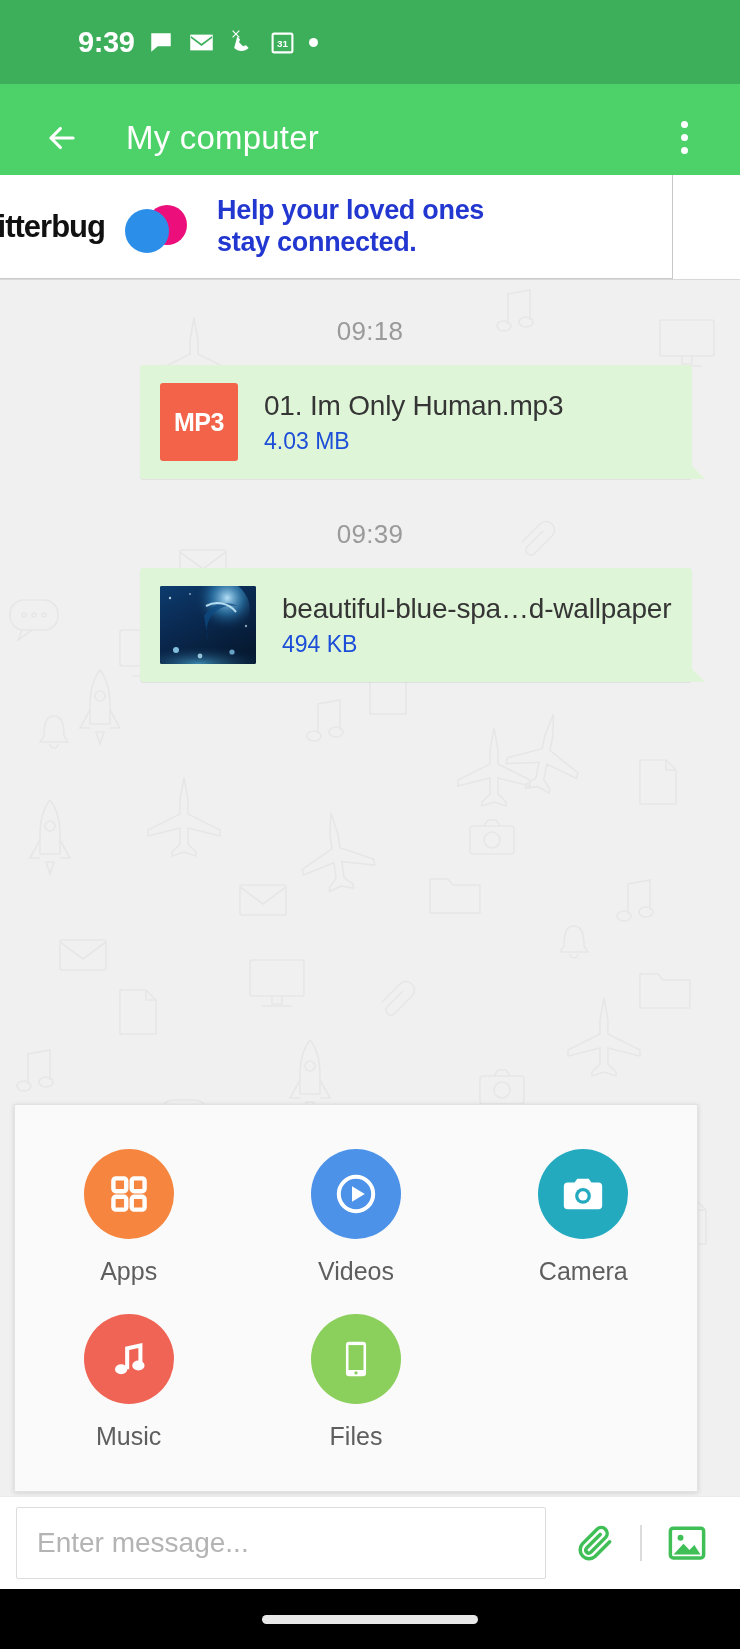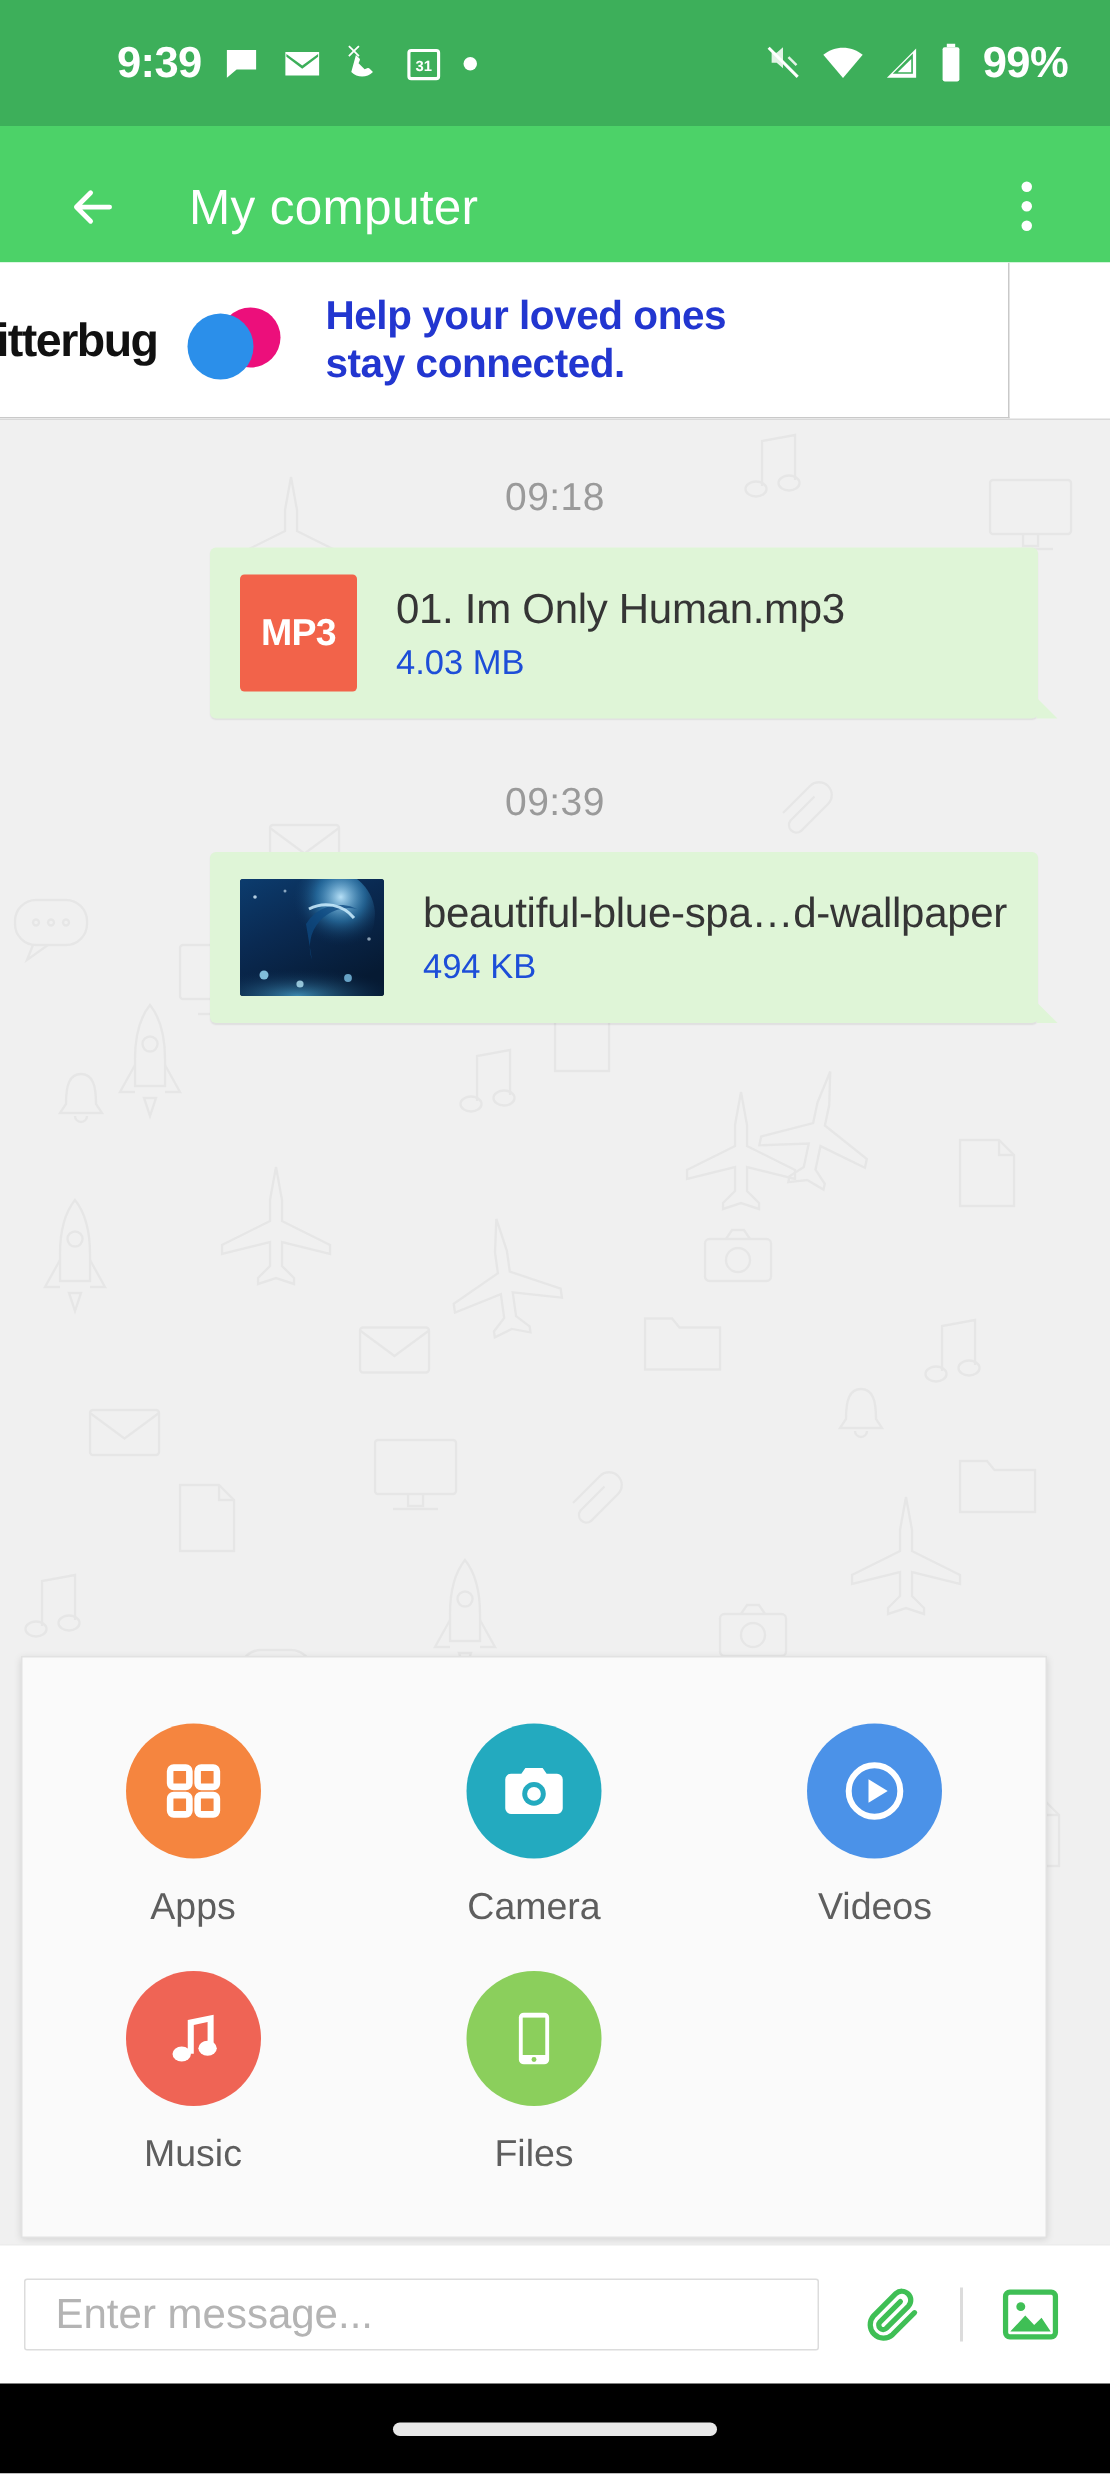--- a/index.html
+++ b/index.html
@@ -134,21 +134,21 @@
 
   
   .inputbar {
     flex:0 0 93px; height:93px;
     background:#ffffff;
     display:flex; align-items:center;
     padding:0 26px 0 16px;
     border-top:1px solid #ececec;
   }
   .msg-input {
-    flex:1 1 auto; height:48px;
+    flex:1 1 auto; height:72px;
     border:1px solid #dcdcdc; background:#fff;
     border-radius:2px;
     font-size:28px; color:#b4b4b4;
     padding:0 20px;
     font-family:"Liberation Sans", sans-serif;
     outline:none;
   }
   .msg-input::placeholder { color:#b4b4b4; }
   .inp-actions { display:flex; align-items:center; gap:18px; margin-left:22px; }
   .inp-btn { width:54px; height:54px; display:flex; align-items:center; justify-content:center; cursor:pointer; }
@@ -187,47 +187,20 @@
           <path fill="#fff" d="M13 2.6 17.2 6.8 21.4 2.6l1.2 1.2-4.2 4.2 4.2 4.2-1.2 1.2-4.2-4.2-4.2 4.2-1.2-1.2L16 8 11.8 3.8z" transform="translate(-4.5,-0.5) scale(0.62)"></path>
         </svg>
       </span>
       <span class="sb-ico">
         <svg width="25" height="25" viewBox="0 0 24 24">
           <rect x="2.5" y="3.5" width="19" height="18" rx="1.5" fill="none" stroke="#fff" stroke-width="2"></rect>
           <text x="12" y="16.5" font-size="9.5" font-family="Liberation Sans, sans-serif" font-weight="700" fill="#fff" text-anchor="middle">31</text>
         </svg>
       </span>
       <span class="sb-dot"></span>
-    </div>
-    <div class="sb-right">
-      <span class="sb-ico">
-        <svg width="28" height="28" viewBox="0 0 24 24">
-          <path fill="#fff" d="M12 3 8.4 6.2H5.5v5.6h2.9L12 15zM15.6 8.1l4.6 4.6-1 1-4.6-4.6z" opacity=".85"></path>
-          <path fill="#fff" d="M3.2 3.9 4.4 2.7 21 19.3l-1.2 1.2z"></path>
-        </svg>
-      </span>
-      <span class="sb-ico">
-        <svg width="30" height="30" viewBox="0 0 24 24">
-            <path fill="#fff" d="M12 20 1.5 7.6C4.6 5.1 8.2 3.8 12 3.8s7.4 1.3 10.5 3.8z"></path>
-          </svg>
-      </span>
-      <span class="sb-ico">
-        <svg width="26" height="26" viewBox="0 0 24 24">
-            <path fill="#fff" d="M21 3v18H3z"></path>
-            <path fill="#3DAF5A" d="M19 6.2v12.4H6.6z"></path>
-            <path fill="#fff" d="M18 9.5v8.2h-8.3z"></path>
-          </svg>
-      </span>
-      <span class="sb-ico">
-        <svg width="18" height="28" viewBox="0 0 12 24">
-            <rect x="3.6" y="1" width="4.8" height="2" fill="#fff"></rect>
-            <rect x="1.2" y="3" width="9.6" height="19.5" rx="1.2" fill="#fff"></rect>
-          </svg>
-      </span>
-      <span class="sb-pct">99%</span>
     </div>
   </div>
 
   <div class="appbar">
     <div class="appbar-back">
       <svg width="38" height="38" viewBox="0 0 24 24">
         <path fill="none" stroke="#fff" stroke-width="2" stroke-linecap="round" stroke-linejoin="round" d="M19 12H5M11 6l-6 6 6 6"></path>
       </svg>
     </div>
     <div class="appbar-title">My computer</div>
@@ -421,38 +394,38 @@
               <rect x="3.5" y="3.5" width="7" height="7" rx="1.3" fill="none" stroke="#fff" stroke-width="2.4"></rect>
               <rect x="13.5" y="3.5" width="7" height="7" rx="1.3" fill="none" stroke="#fff" stroke-width="2.4"></rect>
               <rect x="3.5" y="13.5" width="7" height="7" rx="1.3" fill="none" stroke="#fff" stroke-width="2.4"></rect>
               <rect x="13.5" y="13.5" width="7" height="7" rx="1.3" fill="none" stroke="#fff" stroke-width="2.4"></rect>
             </svg>
           </div>
           <div class="sheet-label">Apps</div>
         </div>
 
         <div class="sheet-cell">
+          <div class="sheet-icon" style="background:#4B92E8">
+            <svg width="48" height="48" viewBox="0 0 24 24">
+              <circle cx="12" cy="12" r="8.6" fill="none" stroke="#fff" stroke-width="2"></circle>
+              <path fill="#fff" d="M10 8.1 16.4 12 10 15.9z"></path>
+            </svg>
+          </div>
+          <div class="sheet-label">Videos</div>
+        </div>
+
+        <div class="sheet-cell">
           <div class="sheet-icon" style="background:#23AABF">
             <svg width="46" height="46" viewBox="0 0 24 24">
               <path fill="#fff" d="M9 4h6l1.4 2H20a2 2 0 0 1 2 2v10a2 2 0 0 1-2 2H4a2 2 0 0 1-2-2V8a2 2 0 0 1 2-2h3.6z"></path>
               <circle cx="12" cy="13" r="4.1" fill="#23AABF"></circle>
               <circle cx="12" cy="13" r="2.4" fill="#fff"></circle>
             </svg>
           </div>
           <div class="sheet-label">Camera</div>
-        </div>
-
-        <div class="sheet-cell">
-          <div class="sheet-icon" style="background:#4B92E8">
-            <svg width="48" height="48" viewBox="0 0 24 24">
-              <circle cx="12" cy="12" r="8.6" fill="none" stroke="#fff" stroke-width="2"></circle>
-              <path fill="#fff" d="M10 8.1 16.4 12 10 15.9z"></path>
-            </svg>
-          </div>
-          <div class="sheet-label">Videos</div>
         </div>
 
       </div>
 
       <div class="sheet-row">
 
         <div class="sheet-cell">
           <div class="sheet-icon" style="background:#EF6455">
             <svg width="46" height="46" viewBox="0 0 24 24">
               <path fill="#fff" d="M10 17.3V5.6l9-1.9v11.6h-2.1V6.3l-4.8 1v10z"></path>

